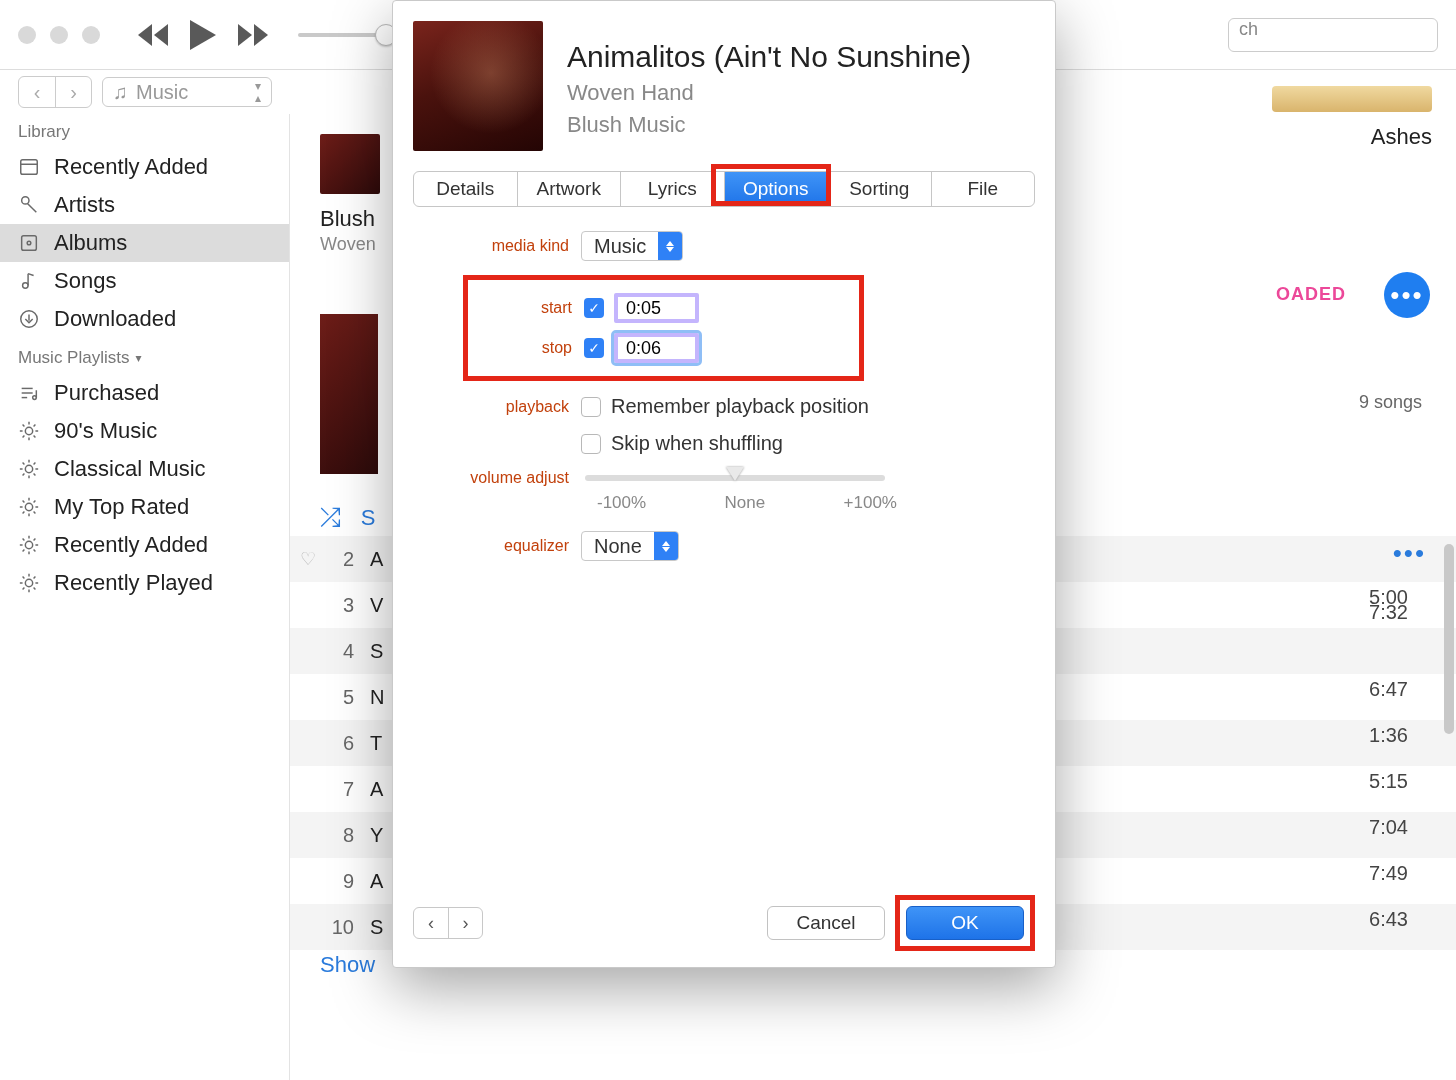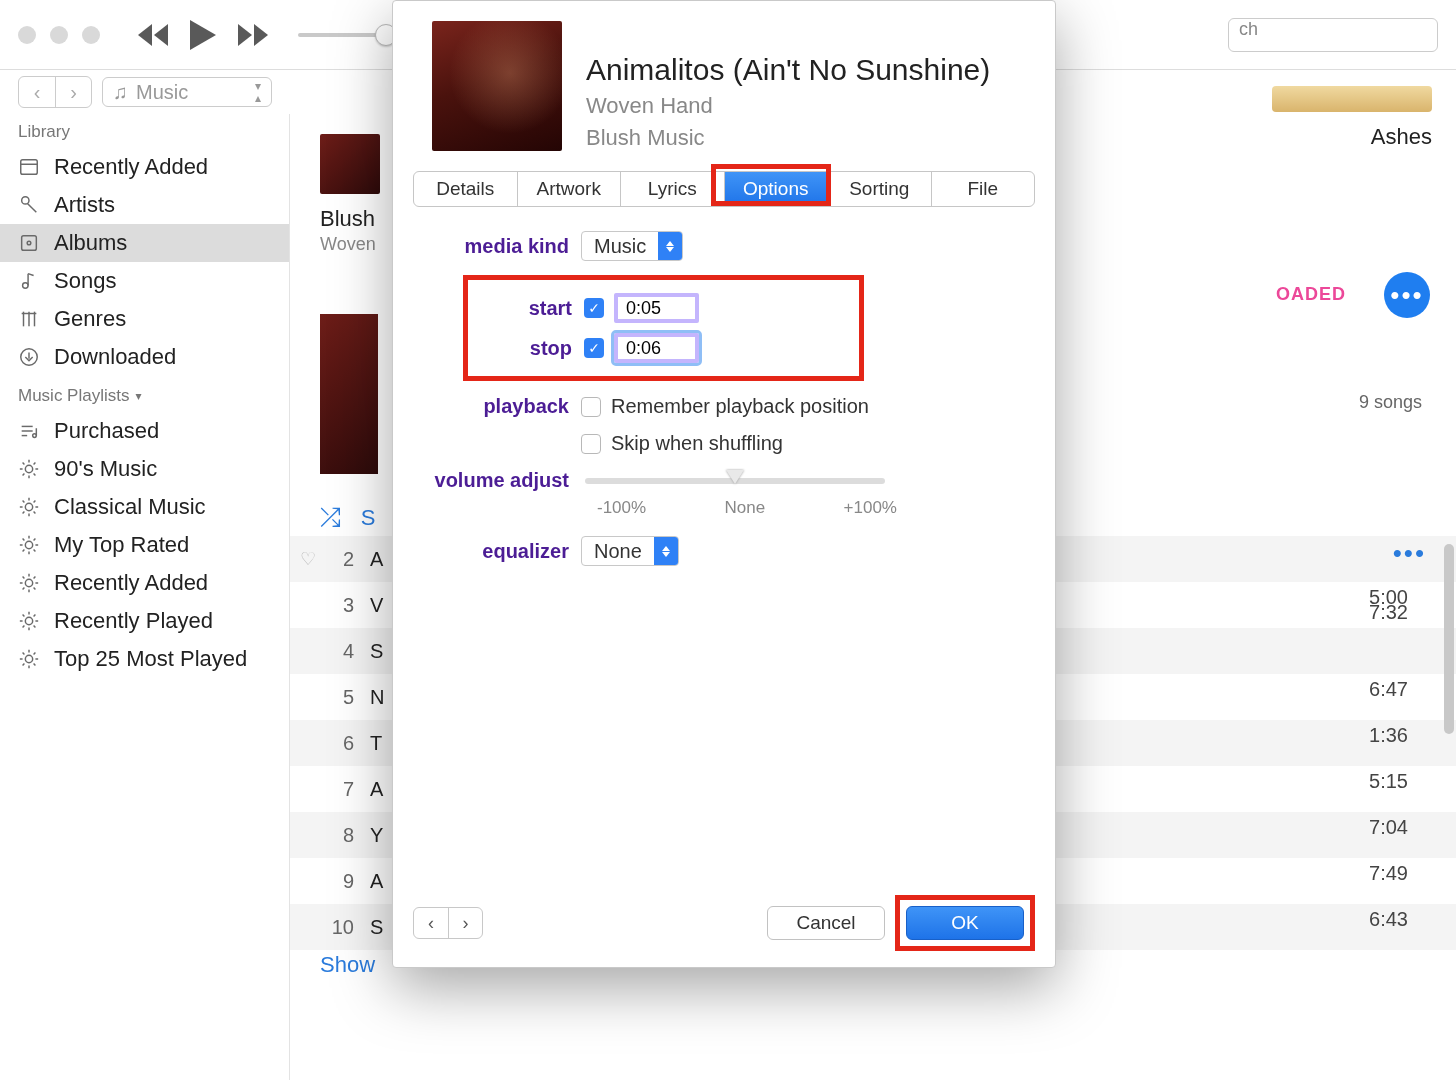--- a/index.html
+++ b/index.html
@@ -78,36 +78,36 @@
     .rowmore { position:absolute; right:30px; color:#2a7bdc; font-size:26px; letter-spacing:2px;}
     
     .overlay { position:absolute; inset:0; }
     .modal {
       position:absolute; left:392px; top:0; width:664px; height:968px;
       background:#fff; border:1px solid #c9c9c9; border-radius:4px;
       box-shadow:0 20px 60px rgba(0,0,0,.35);
       padding:20px 20px 16px;
       display:flex; flex-direction:column;
     }
-    .mhead { display:flex; gap:24px; align-items:flex-end;margin-left:19px;}
+    .mhead { display:flex; gap:24px; align-items:center;}
     .mart { width:130px; height:130px; border-radius:2px; background:linear-gradient(160deg,#7a241c 0%,#4a120d 45%,#240504 100%); position:relative; overflow:hidden;}
     .mart::after{content:""; position:absolute; inset:0; background:radial-gradient(circle at 60% 40%, rgba(220,150,110,.35), transparent 55%);}
     .minfo h1 { font-size:30px; font-weight:500; color:#222; margin-top:6px;}
     .minfo .sub { font-size:22px; color:#888; margin-top:6px;}
     
     .tabwrap { position:relative; margin-top:20px;}
     .redbox-tab { position:absolute; left:298px; top:-7px; width:120px; height:42px; border:5px solid #e42618; pointer-events:none;}
     .tabs { display:flex; border:1px solid #c6c6c6; border-radius:6px; overflow:hidden;}
     .tab { flex:1; height:34px; display:flex; align-items:center; justify-content:center; font-size:19px; color:#333; border-left:1px solid #c6c6c6;}
     .tab:first-child{border-left:none;}
     .tab.active { background:linear-gradient(#3f94f7,#1e73e8); color:#fff;}
     
     .form { margin:24px 10px 0 18px; font-size:20px;}
     .frow { display:flex; align-items:center; margin-bottom:14px; }
-    .flab { width:150px; text-align:right; color:#4c1d95; padding-right:12px; font-size:20px;font-weight:bold;}
+    .flab { width:150px; text-align:right; color:#c2410c; padding-right:12px; font-size:16px;}
     .sel { display:flex; align-items:center; border:1px solid #c8c8c8; height:30px; border-radius:4px; overflow:hidden;}
     .sel span { padding:0 12px;}
     .sel .car { width:24px; height:30px; background:#2f81f6; display:flex; flex-direction:column; align-items:center; justify-content:center; gap:1px;}
     .sel .car::before, .sel .car::after { content:""; border-left:4px solid transparent; border-right:4px solid transparent;}
     .sel .car::before{ border-bottom:5px solid #fff;}
     .sel .car::after{ border-top:5px solid #fff;}
     .startstop { position:relative; border:5px solid #e42618; padding:8px 160px 8px 8px; margin:0 0 14px 32px; width:fit-content;}
     .ssrow { display:flex; align-items:center; height:40px;}
     .ssrow .flab{ width:108px;}
     .chk { width:20px; height:20px; border-radius:4px; background:#2f81f6; color:#fff; display:flex; align-items:center; justify-content:center; font-size:14px; margin-right:10px;}
@@ -215,31 +215,20 @@
             <circle cx="8" cy="17" r="3"></circle>
             <line x1="11" y1="17" x2="11" y2="4"></line>
             <line x1="11" y1="4" x2="17" y2="6"></line>
           </svg>
         </span>
       <span>Songs</span>
     </div>
     <div class="side-item">
       <span class="ic">
           <svg viewBox="0 0 24 24">
-            <line x1="6" y1="4" x2="6" y2="20"></line>
-            <line x1="12" y1="4" x2="12" y2="20"></line>
-            <line x1="18" y1="4" x2="18" y2="20"></line>
-            <line x1="4" y1="6" x2="20" y2="6"></line>
-          </svg>
-        </span>
-      <span>Genres</span>
-    </div>
-    <div class="side-item">
-      <span class="ic">
-          <svg viewBox="0 0 24 24">
             <circle cx="12" cy="12" r="9"></circle>
             <line x1="12" y1="7" x2="12" y2="14"></line>
             <polyline points="8,12 12,16 16,12"></polyline>
           </svg>
         </span>
       <span>Downloaded</span>
     </div>
 
     <div class="side-head pl">
       <span>Music Playlists</span>
@@ -295,29 +284,20 @@
       <span>Recently Added</span>
     </div>
     <div class="side-item">
       <span class="ic">
           <svg viewBox="0 0 24 24">
             <circle cx="12" cy="12" r="4"></circle>
             <path d="M12 2v3M12 19v3M2 12h3M19 12h3M5 5l2 2M17 17l2 2M5 19l2-2M17 7l2-2"></path>
           </svg>
         </span>
       <span>Recently Played</span>
-    </div>
-    <div class="side-item">
-      <span class="ic">
-          <svg viewBox="0 0 24 24">
-            <circle cx="12" cy="12" r="4"></circle>
-            <path d="M12 2v3M12 19v3M2 12h3M19 12h3M5 5l2 2M17 17l2 2M5 19l2-2M17 7l2-2"></path>
-          </svg>
-        </span>
-      <span>Top 25 Most Played</span>
     </div>
   </div>
 
   <div class="main">
     <div class="albumthumb"></div>
     <div class="albtitle">Blush</div>
     <div class="albartist">Woven</div>
     <div class="album-large"></div>
 
     <div class="ribbon"></div>

